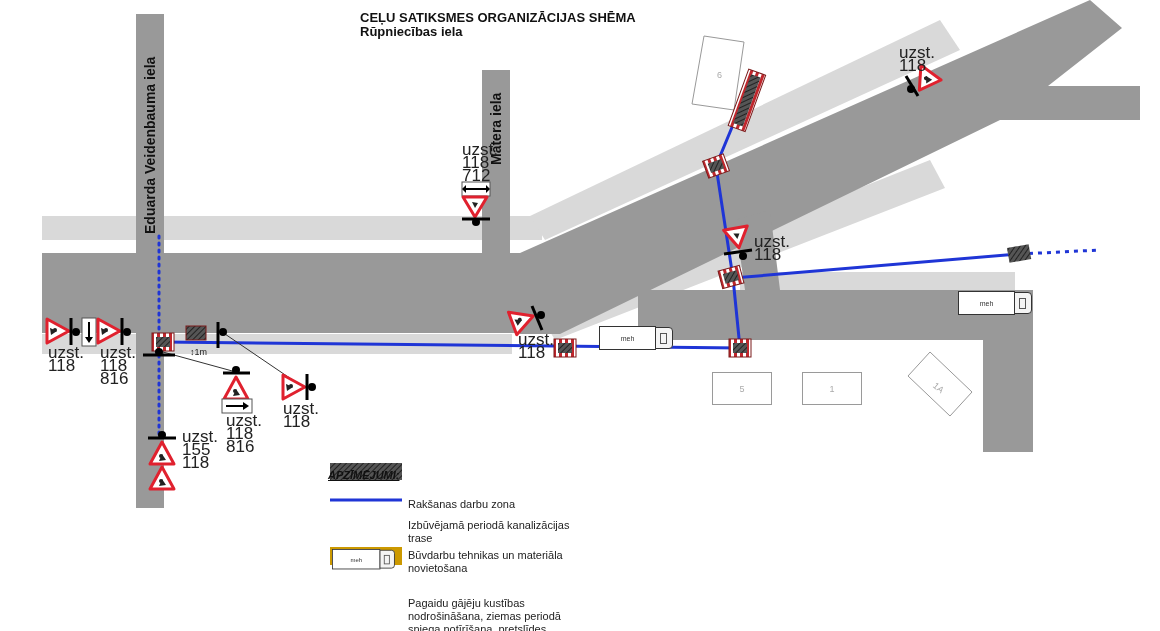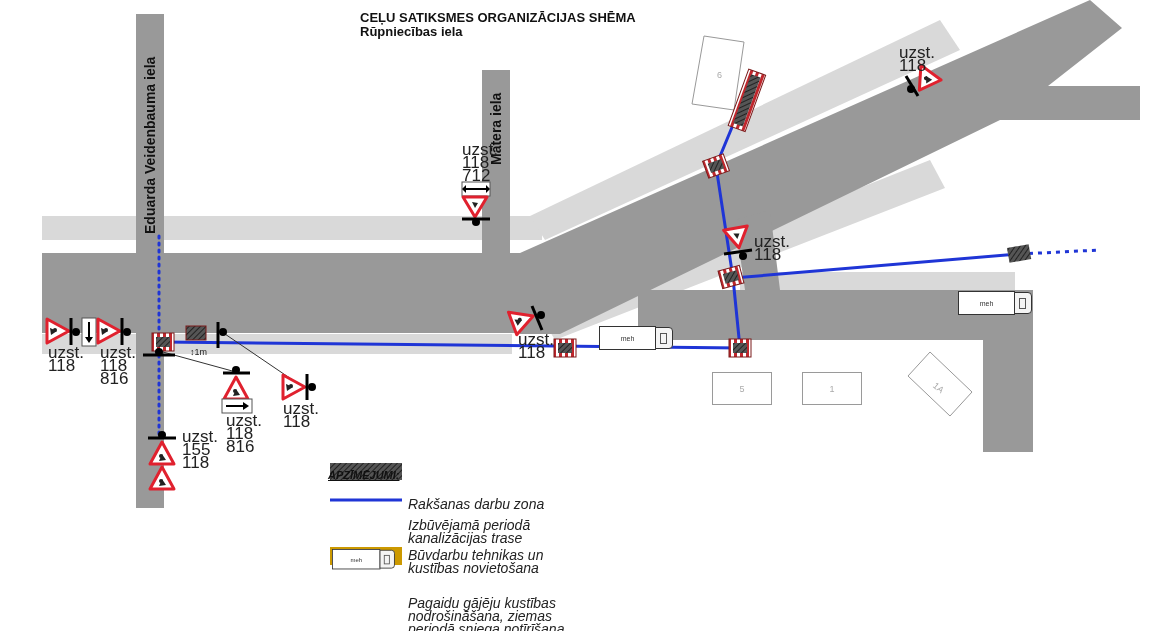--- a/index.html
+++ b/index.html
@@ -3,21 +3,21 @@
 <meta charset="utf-8">
 <style>
   html, body { margin: 0; padding: 0; background: #ffffff; }
   body { width: 1160px; height: 631px; overflow: hidden; position: relative; font-family: "Liberation Sans", sans-serif; }
   #map { position: absolute; left: 0; top: 0; }
   .title { position: absolute; left: 360px; top: 11px; width: 440px; font-weight: bold; font-size: 13px; line-height: 14px; color: #111; }
   .lbl { position: absolute; font-size: 17px; line-height: 13px; color: #222; }
   .street { position: absolute; font-weight: bold; font-size: 14px; color: #111; transform-origin: left top; transform: rotate(-90deg); white-space: nowrap; }
   .legend { position: absolute; left: 328px; top: 435px; width: 260px; margin-top: 34px; }
   .legend-title { font-weight: bold; font-style: italic; text-decoration: underline; font-size: 11px; color: #111; }
-  .legend-text { position: absolute; left: 80px; font-style: italic; font-size: 14px; line-height: 13px; color: #222; width: 180px; }
+  .legend-text { position: absolute; left: 80px; font-size: 11px; line-height: 13px; color: #222; width: 180px; }
   .bld { position: absolute; border: 1px solid #9a9a9a; background: #fff; color: #aaa; font-size: 9px; display: flex; align-items: center; justify-content: center; }
   .meh { position: absolute; height: 24px; }
   .meh .body { position: absolute; left: 0; top: 0; width: 55px; height: 22px; border: 1px solid #333; background: #fff; font-size: 7px; color: #333; display: flex; align-items: center; justify-content: center; }
   .meh .cab { position: absolute; left: 56px; top: 1px; width: 16px; height: 20px; border: 1px solid #333; border-radius: 0 4px 4px 0; background: #f4f4f4; }
   .meh .cab::after { content: ""; position: absolute; left: 4px; top: 5px; width: 5px; height: 9px; border: 1px solid #555; }
 </style>
 </head>
 <body>
 
 <svg id="map" width="1160" height="631" viewBox="0 0 1160 631" xmlns="http://www.w3.org/2000/svg">
@@ -245,15 +245,15 @@
   </div>
 
 <div class="legend">
   <div class="legend-title">APZĪMĒJUMI:</div>
   <div class="legend-text" style="top:29px;">Rakšanas darbu zona</div>
   <div class="legend-text" style="top:50px;">Izbūvējamā periodā kanalizācijas trase</div>
   <div class="meh" style="left:4px; top:80px; transform:scale(0.85); transform-origin:left top;">
       <div class="body">meh</div>
       <div class="cab"></div>
     </div>
-  <div class="legend-text" style="top:80px;">Būvdarbu tehnikas un kustības novietošana</div>
+  <div class="legend-text" style="top:80px;">Būvdarbu tehnikas un materiāla novietošana</div>
   <div class="legend-text" style="top:128px;">Pagaidu gājēju kustības nodrošināšana, ziemas periodā sniega notīrīšana, pretslīdes materiāla uzbēršana</div>
 </div>
 
 </body></html>

